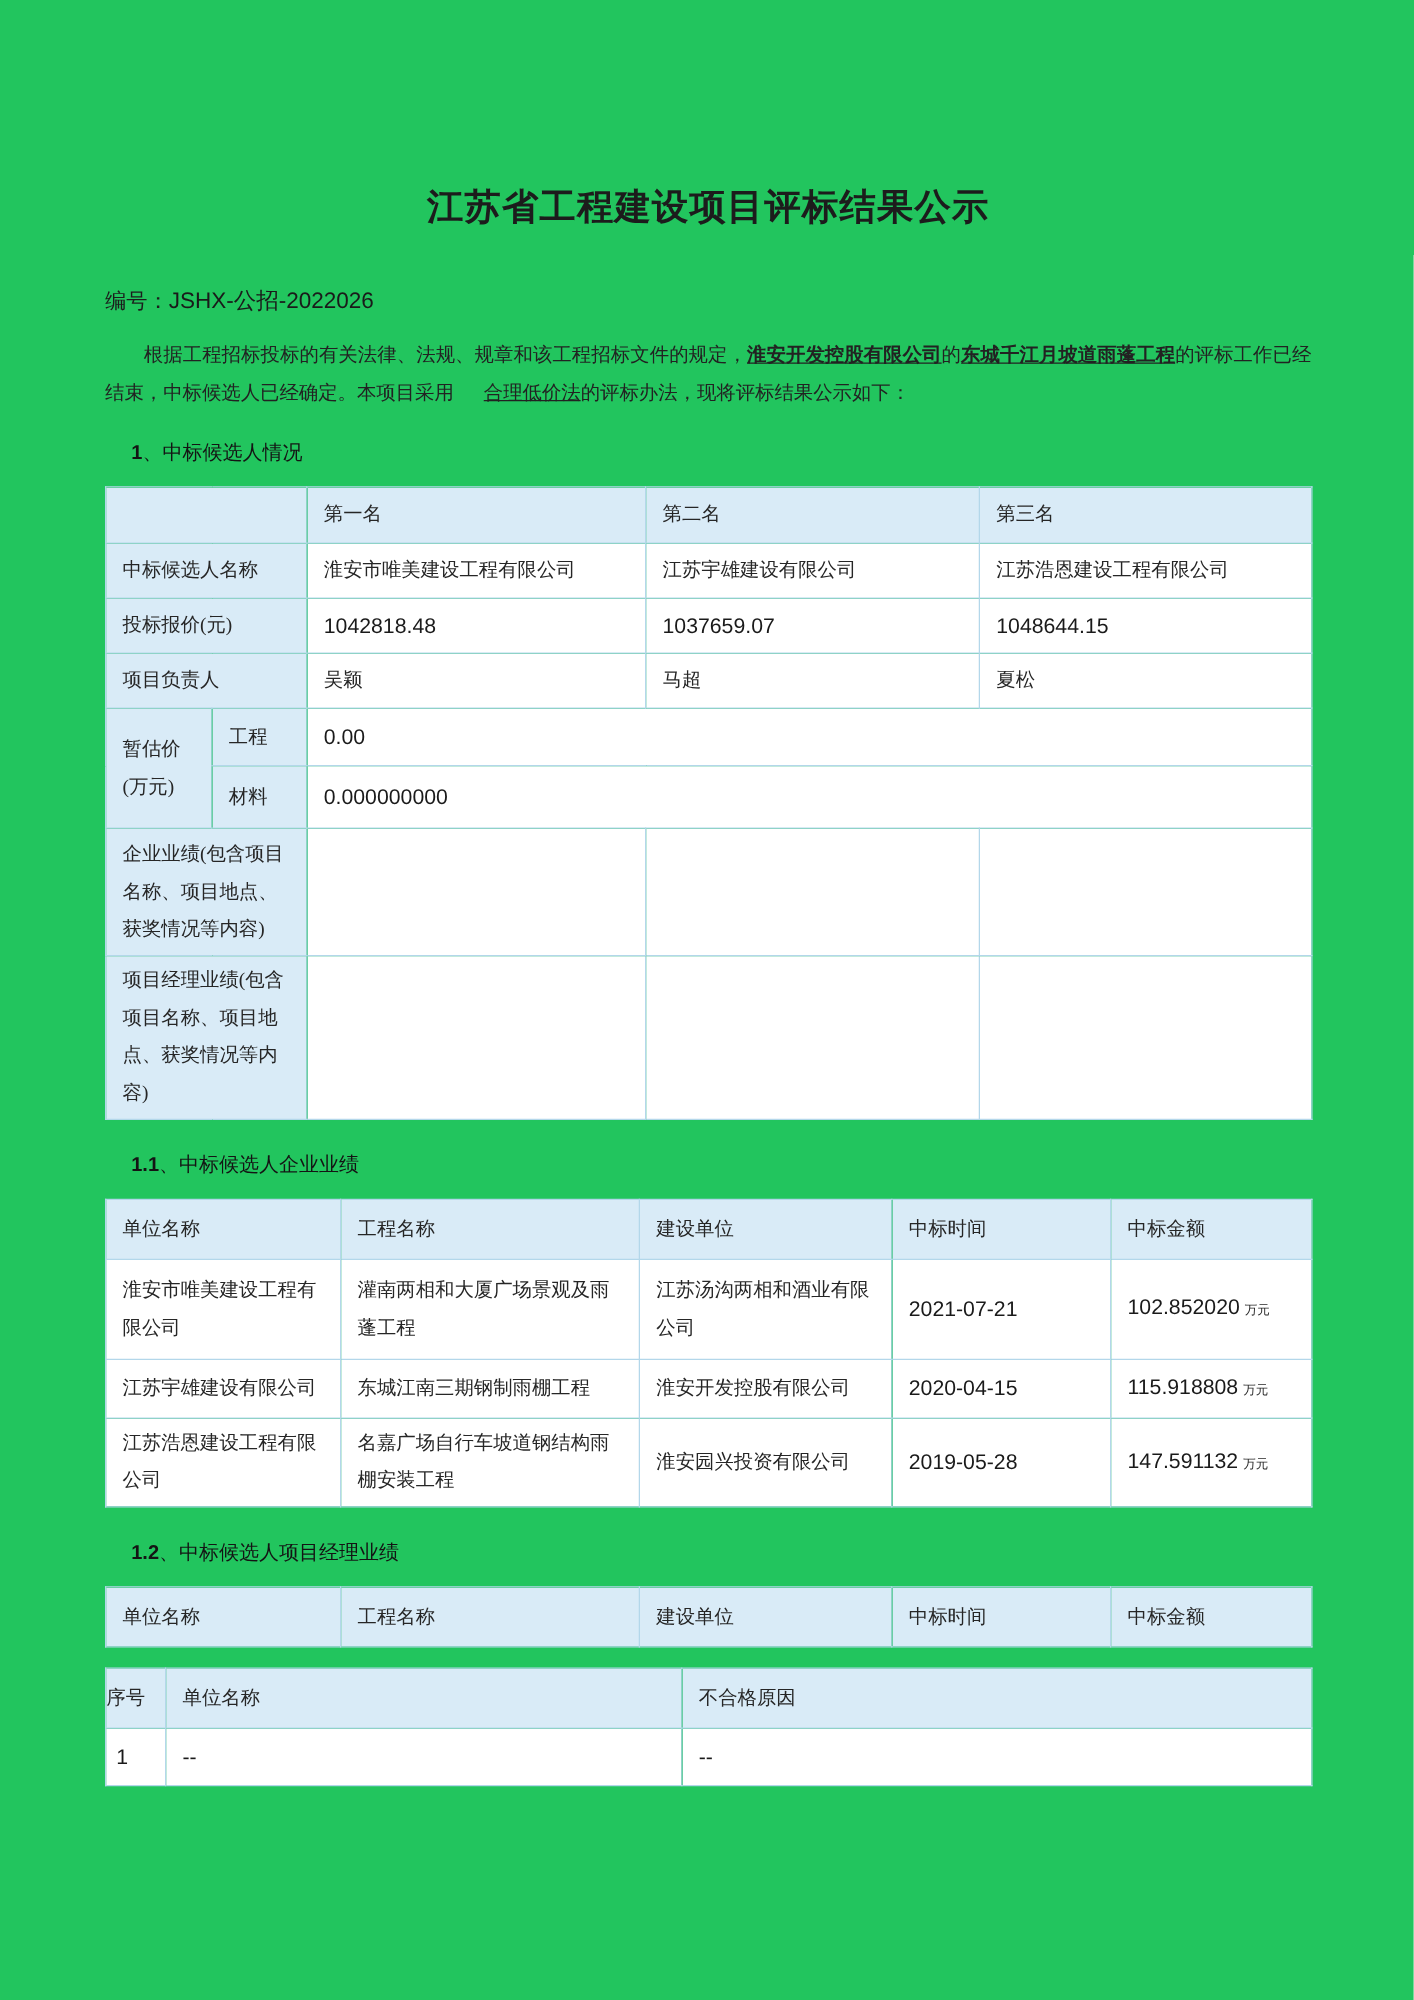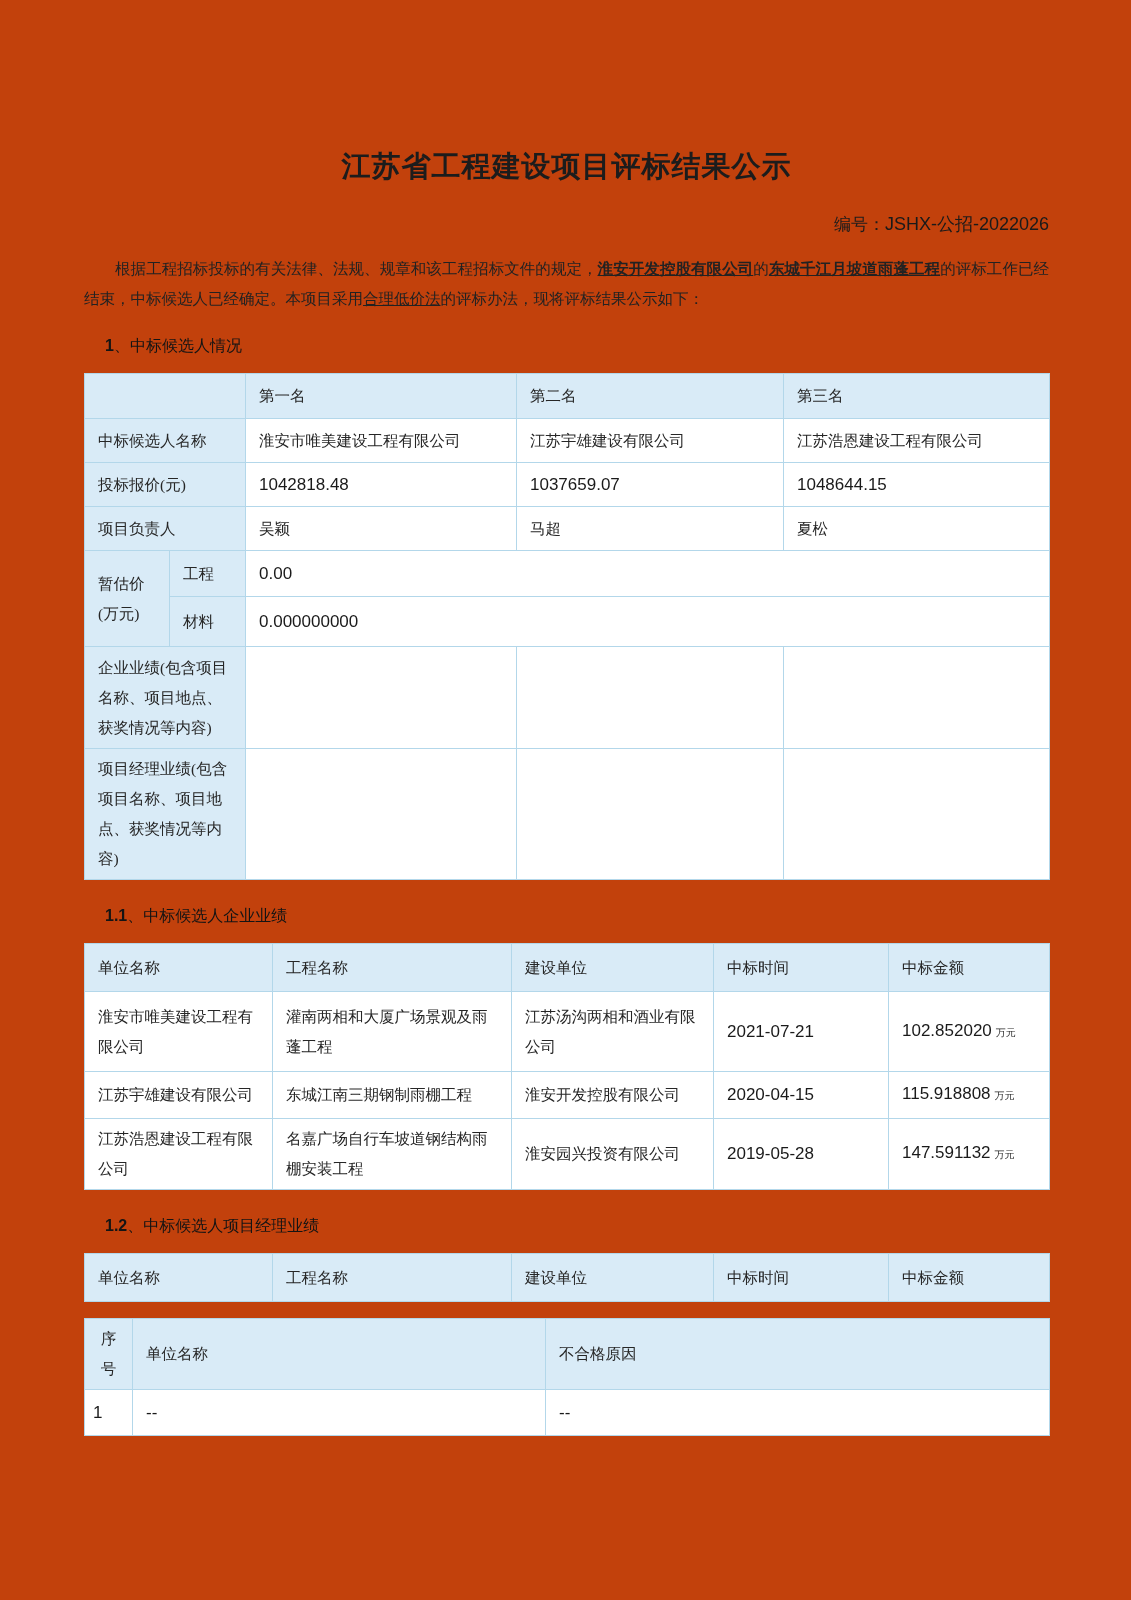--- a/index.html
+++ b/index.html
@@ -6,50 +6,50 @@
     margin: 0;
     padding: 0;
     background: #fdfdfd;
     font-family: "Liberation Serif", "DejaVu Serif", serif;
     color: #262626;
   }
   .page {
     position: relative;
     width: 1131px;
     height: 1600px;
-    background: #c2410c;
+    background: #22c55e;
     overflow: hidden;
     box-sizing: border-box;
     padding: 146px 82px 0 84px;
   }
   .title {
     text-align: center;
     font-size: 29px;
     font-weight: bold;
     line-height: 40px;
     letter-spacing: 1px;
     color: #1c1c1c;
   }
   .doc-no {
-    text-align: right;
-    margin-top: 26px;
+    text-align: left;
+    margin-top: 42px;
     font-size: 17px;
     color: #1c1c1c;
   }
   .doc-no .num { font-family: "Liberation Sans", "DejaVu Sans", sans-serif; font-size: 18px; }
   .intro {
     margin-top: 18px;
     font-size: 15.5px;
     line-height: 30px;
     text-align: justify;
     text-indent: 31px;
     color: #222;
   }
   .intro .bold-underline { font-weight: bold; text-decoration: underline; }
-  .intro .underline { text-decoration: underline; }
+  .intro .underline { text-decoration: underline; padding-left: 24px; }
   .section-heading {
     margin-top: 22px;
     margin-left: 21px;
     font-size: 16px;
     color: #141414;
   }
   .section-heading .sec-num {
     font-family: "Liberation Sans", "DejaVu Sans", sans-serif;
     font-weight: bold;
     font-size: 16px;
@@ -224,21 +224,21 @@
 
 
   <table>
     <colgroup>
         <col style="width:48px">
         <col style="width:413px">
         <col style="width:504px">
       </colgroup>
     <tbody>
         <tr class="h48">
-      <td class="lbl" style="padding:5px 12px;text-align:center;">序号</td>
+      <td class="lbl" style="padding:5px 0;">序号</td>
       <td class="lbl">单位名称</td>
       <td class="lbl">不合格原因</td>
     </tr>
     <tr class="h46">
       <td class="numv" style="padding:5px 8px;">1</td>
       <td class="numv">--</td>
       <td class="numv">--</td>
     </tr>
   </tbody>
     </table>

